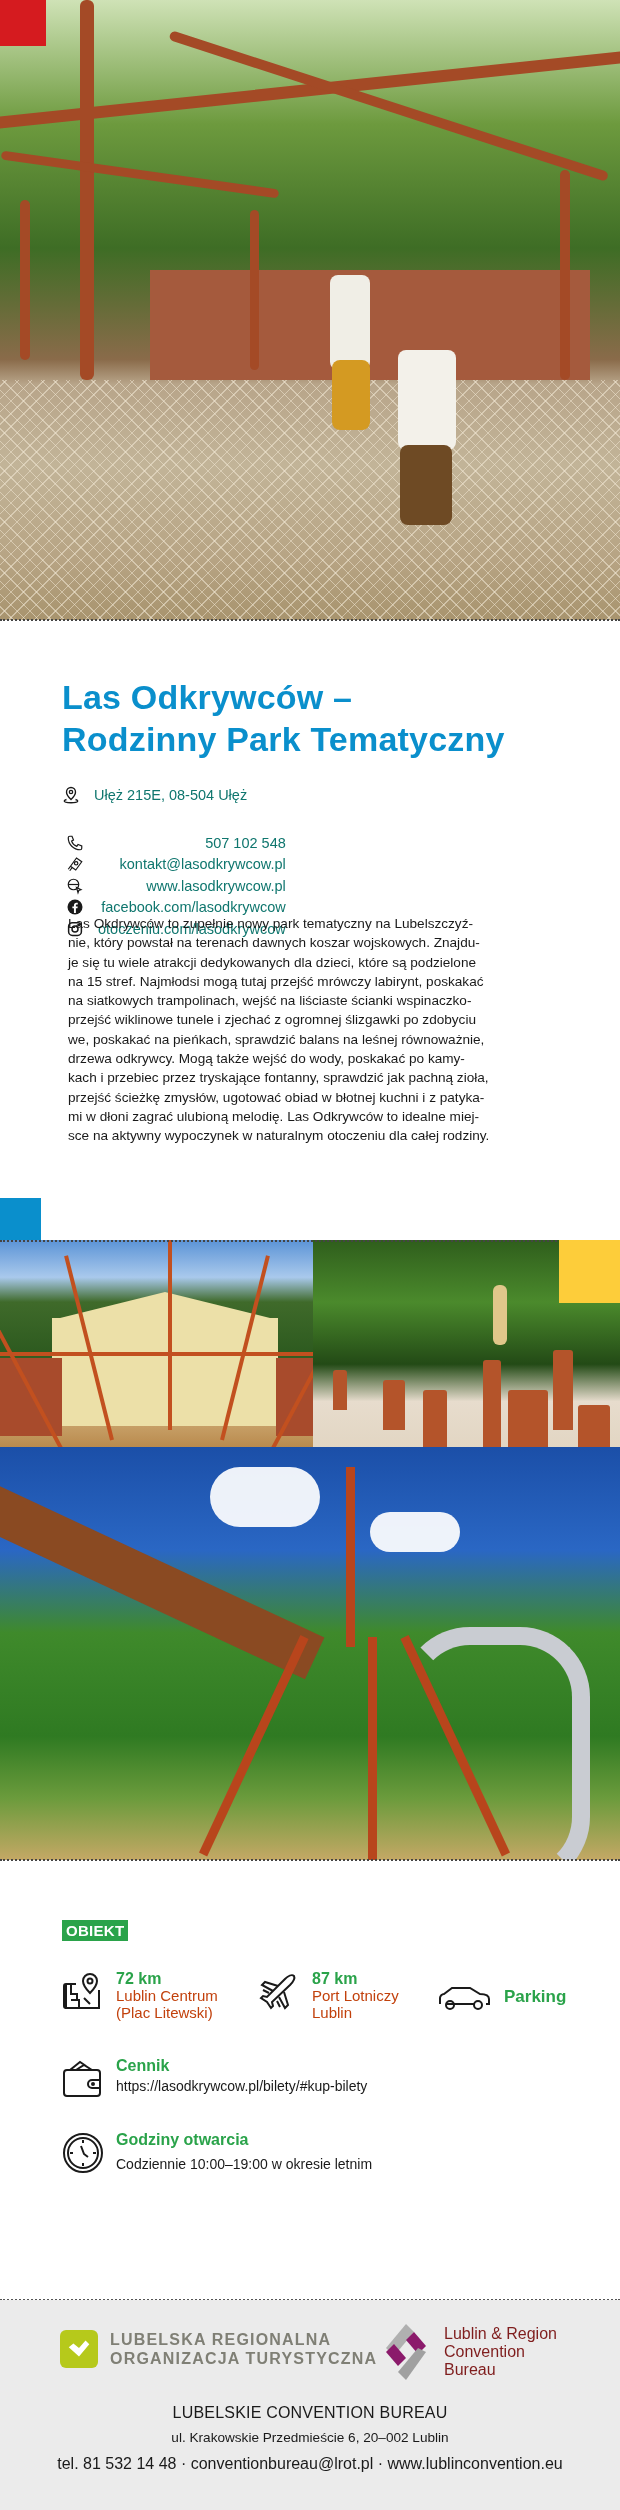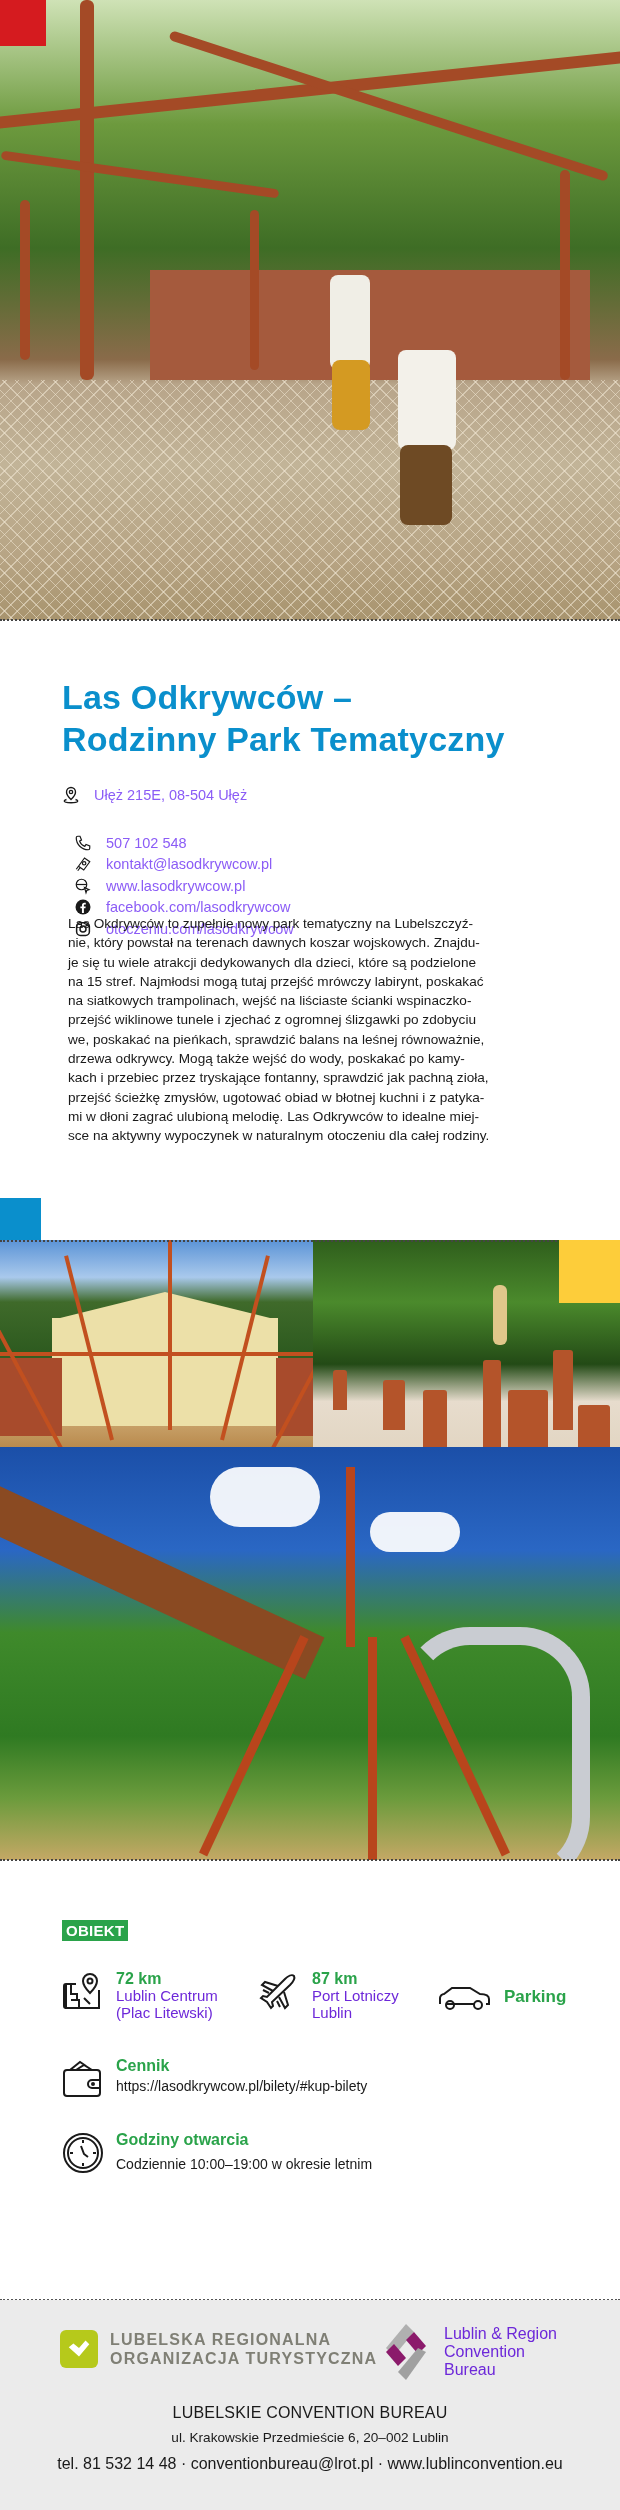--- a/index.html
+++ b/index.html
@@ -23,24 +23,24 @@
   }
   #photo-top .building { position: absolute; left: 150px; top: 270px; width: 440px; height: 110px; background: #a55a3d; }
   #photo-top .kid { position: absolute; border-radius: 8px; }
 
   .red-square { position: absolute; left: 0; top: 0; width: 46px; height: 46px; background: #d51b1f; }
   .blue-square { position: absolute; left: 0; top: 1198px; width: 41px; height: 42px; background: #0a8fcc; }
   .yellow-square { position: absolute; left: 559px; top: 1240px; width: 61px; height: 63px; background: #fdcd3a; z-index: 3; }
 
   .title { position: absolute; left: 62px; top: 676px; width: 540px; font-family: "Liberation Sans", sans-serif; font-weight: bold; font-size: 34px; line-height: 42px; color: #0a8fcc; letter-spacing: 0.2px; }
 
-  .addr-row, .contact-row { position: absolute; left: 62px; display: flex; align-items: center; font-size: 14.5px; color: #8b5cf6; }
+  .addr-row, .contact-row { position: absolute; left: 62px; display: flex; align-items: center; font-size: 14.5px; color: #0f766e; }
   .addr-row { top: 786px; }
   .contact-list { position: absolute; left: 62px; top: 832px; }
-  .contact-row { position: relative; left: 12px; height: 21.5px; }
+  .contact-row { position: relative; left: 4px; height: 21.5px; justify-content: space-between; }
   .ico { width: 18px; height: 18px; margin-right: 14px; display: inline-flex; align-items: center; justify-content: center; }
   .ico svg { width: 18px; height: 18px; }
 
   .description { position: absolute; left: 62px; top: 914px; width: 502px; font-size: 13.6px; line-height: 19.3px; color: #1a1a1a; text-align: left; margin-left: 6px; }
 
   
   #photo-ant { left: 0; top: 1240px; width: 313px; height: 207px;
     background: linear-gradient(180deg, #5b93d6 0%, #a9c9ec 18%, #3f6a2a 30%, #2d5a1f 55%, #c9a36b 88%, #b98a4d 100%); }
   #photo-ant .wall { position: absolute; left: 52px; top: 78px; width: 226px; height: 108px; background: #ece0a8; }
   #photo-ant .roof { position: absolute; left: 52px; top: 52px; width: 0; height: 0; border-left: 113px solid transparent; border-right: 113px solid transparent; border-bottom: 28px solid #ece0a8; }
@@ -61,36 +61,36 @@
 
   
   .badge { position: absolute; left: 62px; top: 1920px; height: 21px; padding: 0 4px; background: #2aa34a; color: #ffffff; font-weight: bold; font-size: 15px; line-height: 21px; letter-spacing: 0.3px; }
 
   .facts { position: absolute; left: 62px; top: 1970px; display: flex; }
   .fact { display: flex; align-items: flex-start; }
   .fact-ico { width: 42px; height: 42px; margin-right: 12px; }
   .fact-ico svg { width: 42px; height: 42px; }
   .green { color: #2aa34a; font-weight: bold; }
   .fact .km { font-size: 16px; line-height: 17px; }
-  .fact .txt { font-size: 15px; line-height: 17px; color: #6d28d9; }
+  .fact .txt { font-size: 15px; line-height: 17px; color: #c2410c; }
 
   .info-block { position: absolute; left: 62px; display: flex; align-items: flex-start; }
   .info-block .fact-ico { margin-top: 2px; }
   .info-title { font-size: 16px; font-weight: bold; color: #2aa34a; line-height: 19px; }
   .info-text { font-size: 14px; color: #1a1a1a; line-height: 19px; margin-top: 2px; }
 
   
   .footer { position: absolute; left: 0; top: 2300px; width: 620px; height: 252px; background: #ebebeb; }
   .footer-dots { position: absolute; left: 0; top: 2299px; width: 620px; border-top: 2px dotted #555; }
   .lrot-logo { position: absolute; left: 60px; top: 30px; display: flex; align-items: center; }
   .lrot-mark { width: 38px; height: 38px; background: #b6c91b; border-radius: 6px; display: flex; align-items: center; justify-content: center; margin-right: 12px; }
   .lrot-text { font-family: "Liberation Sans Narrow", "Liberation Sans", sans-serif; font-size: 16px; line-height: 19px; color: #7f7f75; letter-spacing: 1.2px; text-transform: uppercase; font-weight: bold; }
   .lcb-logo { position: absolute; left: 378px; top: 22px; display: flex; align-items: center; }
   .lcb-mark { width: 56px; height: 60px; margin-right: 10px; }
-  .lcb-text { font-size: 16px; line-height: 18px; color: #6d28d9; }
+  .lcb-text { font-size: 16px; line-height: 18px; color: #7f1d1d; }
   .footer-org { position: absolute; left: 0; top: 104px; width: 620px; text-align: center; font-size: 16px; color: #1a1a1a; letter-spacing: 0.2px; }
   .footer-addr { position: absolute; left: 0; top: 130px; width: 620px; text-align: center; font-size: 13.6px; color: #1a1a1a; }
   .footer-contact { position: absolute; left: 0; top: 155px; width: 620px; text-align: center; font-size: 16px; color: #1a1a1a; }
 </style>
 </head>
 <body>
 
 <div id="photo-top" class="photo">
   <div class="building"></div>
   <div class="beam" style="left:-10px;top:84px;width:640px;height:12px;transform:rotate(-6deg);"></div>

